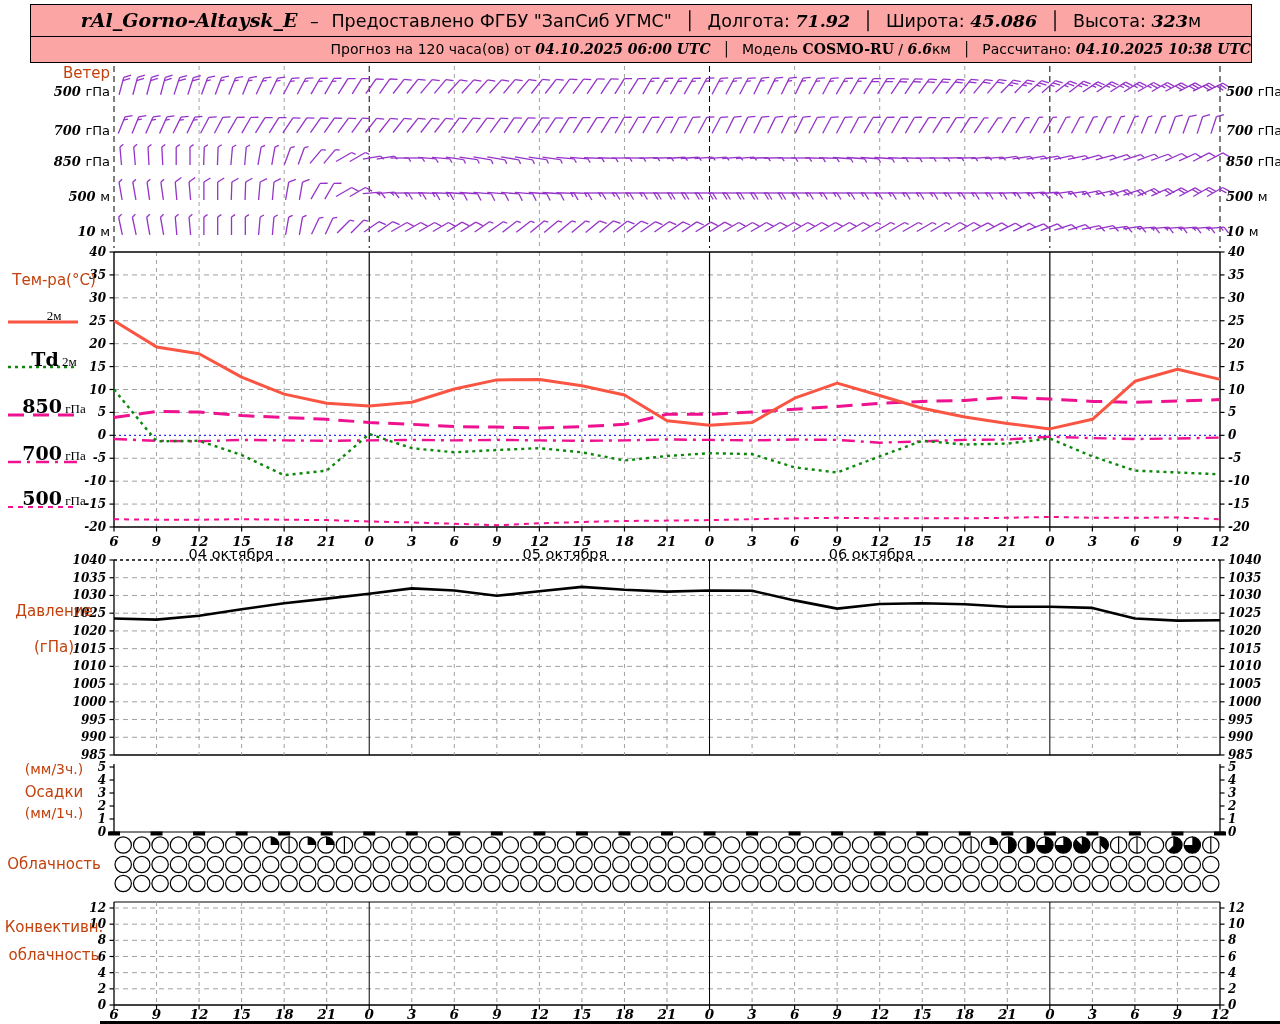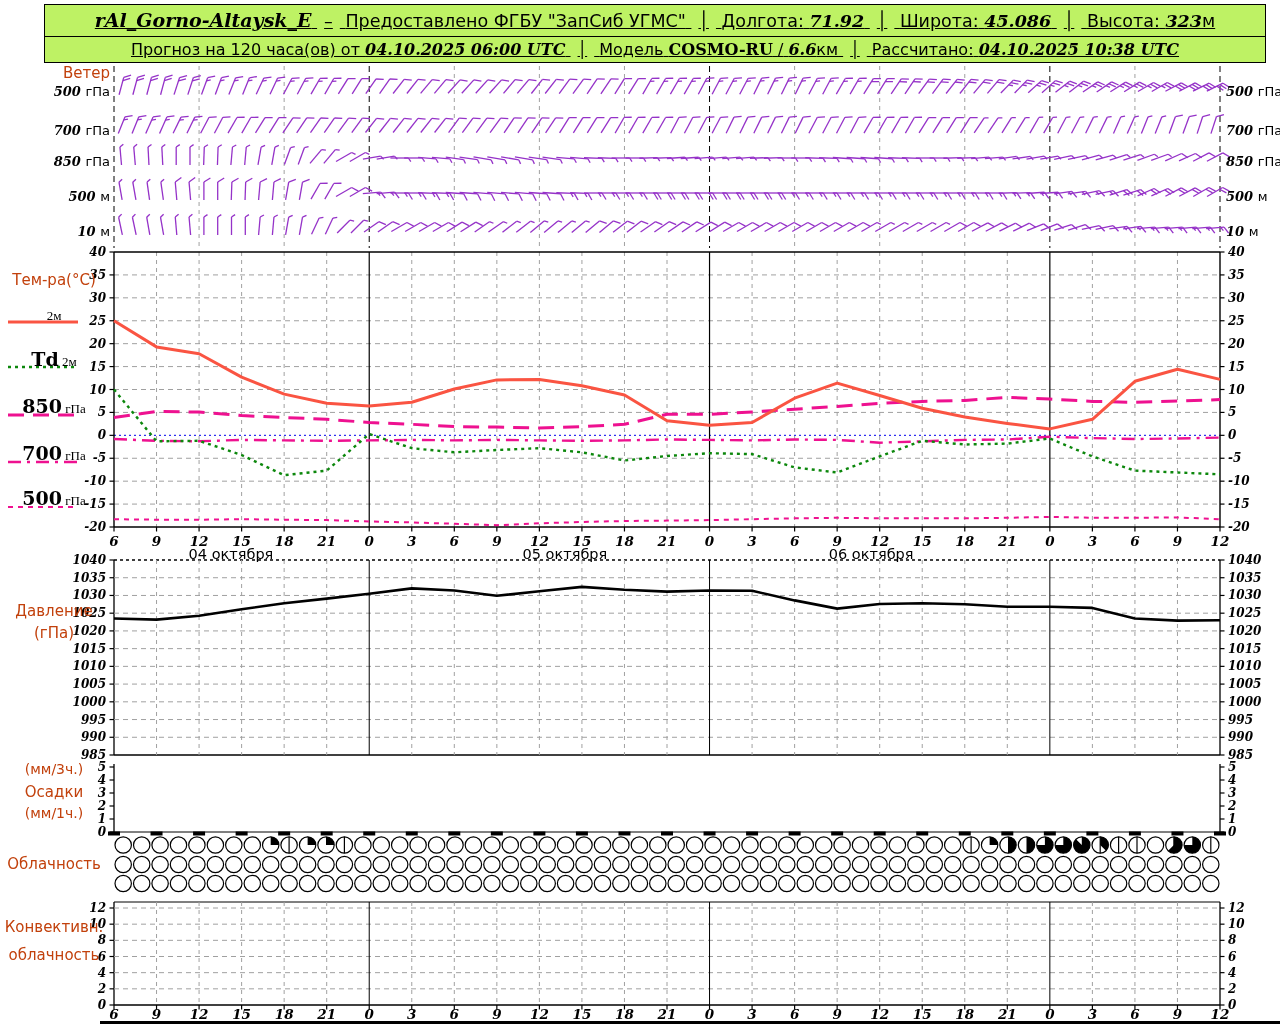--- a/index.html
+++ b/index.html
@@ -1,20 +1,20 @@
 <!DOCTYPE html>
 <html><head>
 <meta charset="utf-8">
 <style>
   html,body{margin:0;padding:0;background:#fff;}
   body{width:1280px;height:1024px;position:relative;font-family:"DejaVu Sans",sans-serif;overflow:hidden;}
   #canvas{position:absolute;left:0;top:0;}
-  .hdr{position:absolute;left:44px;top:4px;width:1220px;border:1.5px solid #000;background:#bef264;z-index:5;text-decoration:underline;}
+  .hdr{position:absolute;left:30px;top:4px;width:1220px;border:1.5px solid #000;background:#fca5a5;z-index:5;}
   .hdr-row1{height:31px;line-height:31px;text-align:center;font-size:17.5px;border-bottom:1.5px solid #000;white-space:nowrap;}
-  .hdr-row2{height:25px;line-height:25px;text-align:center;font-size:16px;white-space:nowrap;}
+  .hdr-row2{height:25px;line-height:25px;text-align:right;font-size:14px;white-space:nowrap;}
   .st{font-family:"DejaVu Serif",serif;font-style:italic;font-weight:bold;font-size:19px;}
   .num{font-family:"DejaVu Serif",serif;font-style:italic;font-weight:bold;}
   .modelname{font-family:"DejaVu Serif",serif;font-weight:bold;}
   .sep{padding:0 7px;color:#000;}
   .plabel{position:absolute;font-size:15px;color:#c2410c;white-space:nowrap;z-index:4;}
   .pl-c{left:2px;width:104px;text-align:center;}
   .leg{position:absolute;left:2px;width:104px;text-align:center;font-size:13px;white-space:nowrap;z-index:4;}
   .lnum{font-family:"DejaVu Serif",serif;font-weight:bold;font-size:19px;}
   .lunit{font-family:Liberation Serif, serif;font-size:13px;}
   svg text{fill:#000;}
@@ -2459,21 +2459,21 @@
 <div class="plabel" style="top:64px;left:20px;width:90px;text-align:right;">Ветер</div>
 <div class="plabel pl-c" style="top:271px;">Тем-ра(°C)</div>
 
 <div class="leg" style="top:302px;"><span class="lnum"></span><span class="lunit">2м</span></div>
 <div class="leg" style="top:348px;"><span class="lnum">Td</span><span class="lunit"> 2м</span></div>
 <div class="leg" style="top:395px;"><span class="lnum">850</span><span class="lunit"> гПа</span></div>
 <div class="leg" style="top:442px;"><span class="lnum">700</span><span class="lunit"> гПа</span></div>
 <div class="leg" style="top:487px;"><span class="lnum">500</span><span class="lunit"> гПа</span></div>
 
 <div class="plabel pl-c" style="top:602px;">Давление</div>
-<div class="plabel pl-c" style="top:624px;">(гПа)</div>
+<div class="plabel pl-c" style="top:638px;">(гПа)</div>
 <div class="plabel pl-c" style="top:761px;font-size:14px;">(мм/3ч.)</div>
 <div class="plabel pl-c" style="top:783px;">Осадки</div>
 <div class="plabel pl-c" style="top:805px;font-size:14px;">(мм/1ч.)</div>
 <div class="plabel pl-c" style="top:855px;">Облачность</div>
 <div class="plabel pl-c" style="top:918px;">Конвективн.</div>
 <div class="plabel pl-c" style="top:946px;">облачность</div>
 <div class="plabel pl-c" style="top:1025px;text-decoration:underline;">(км)</div>
 
 <div class="bottombar"></div>
 

